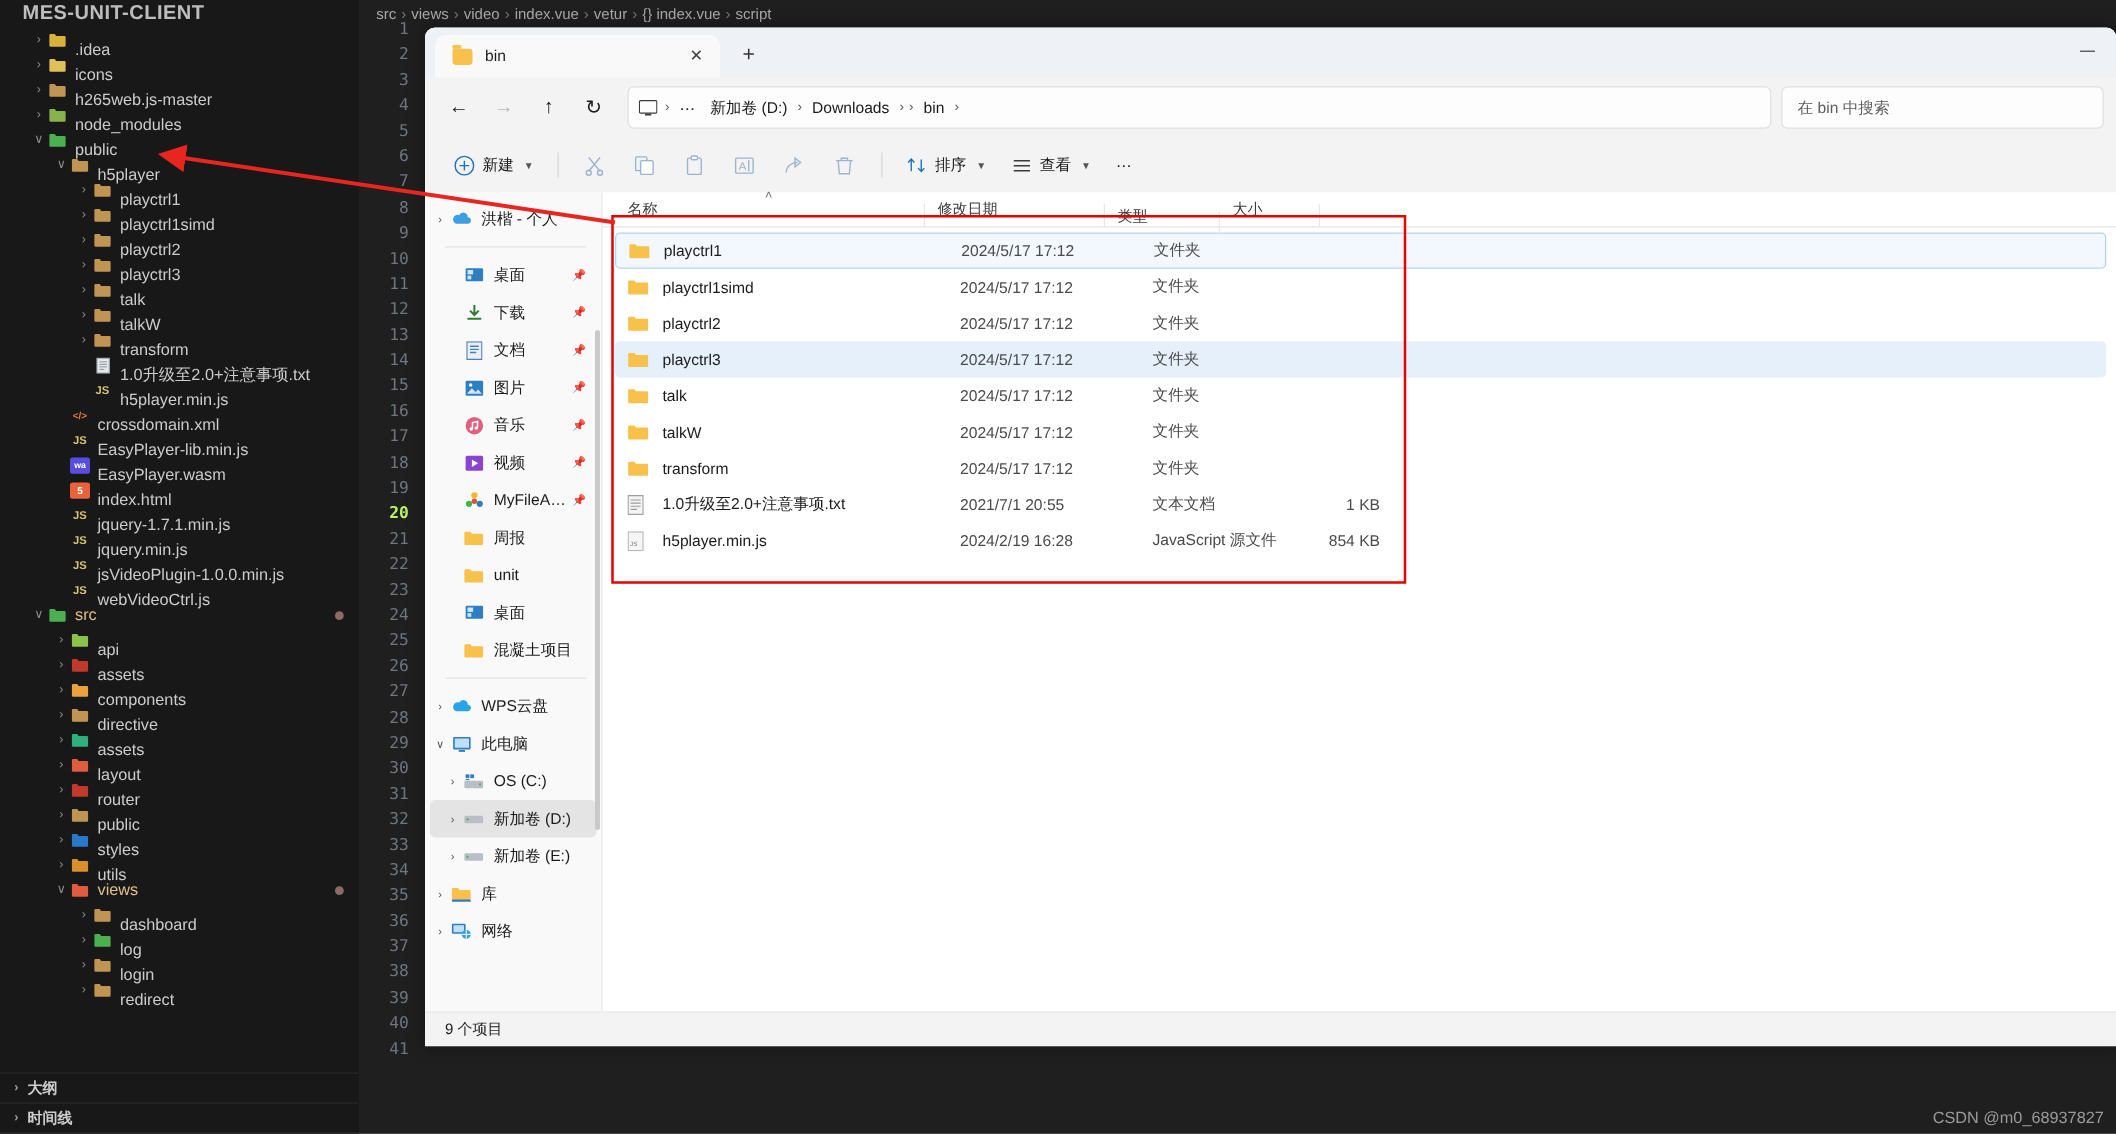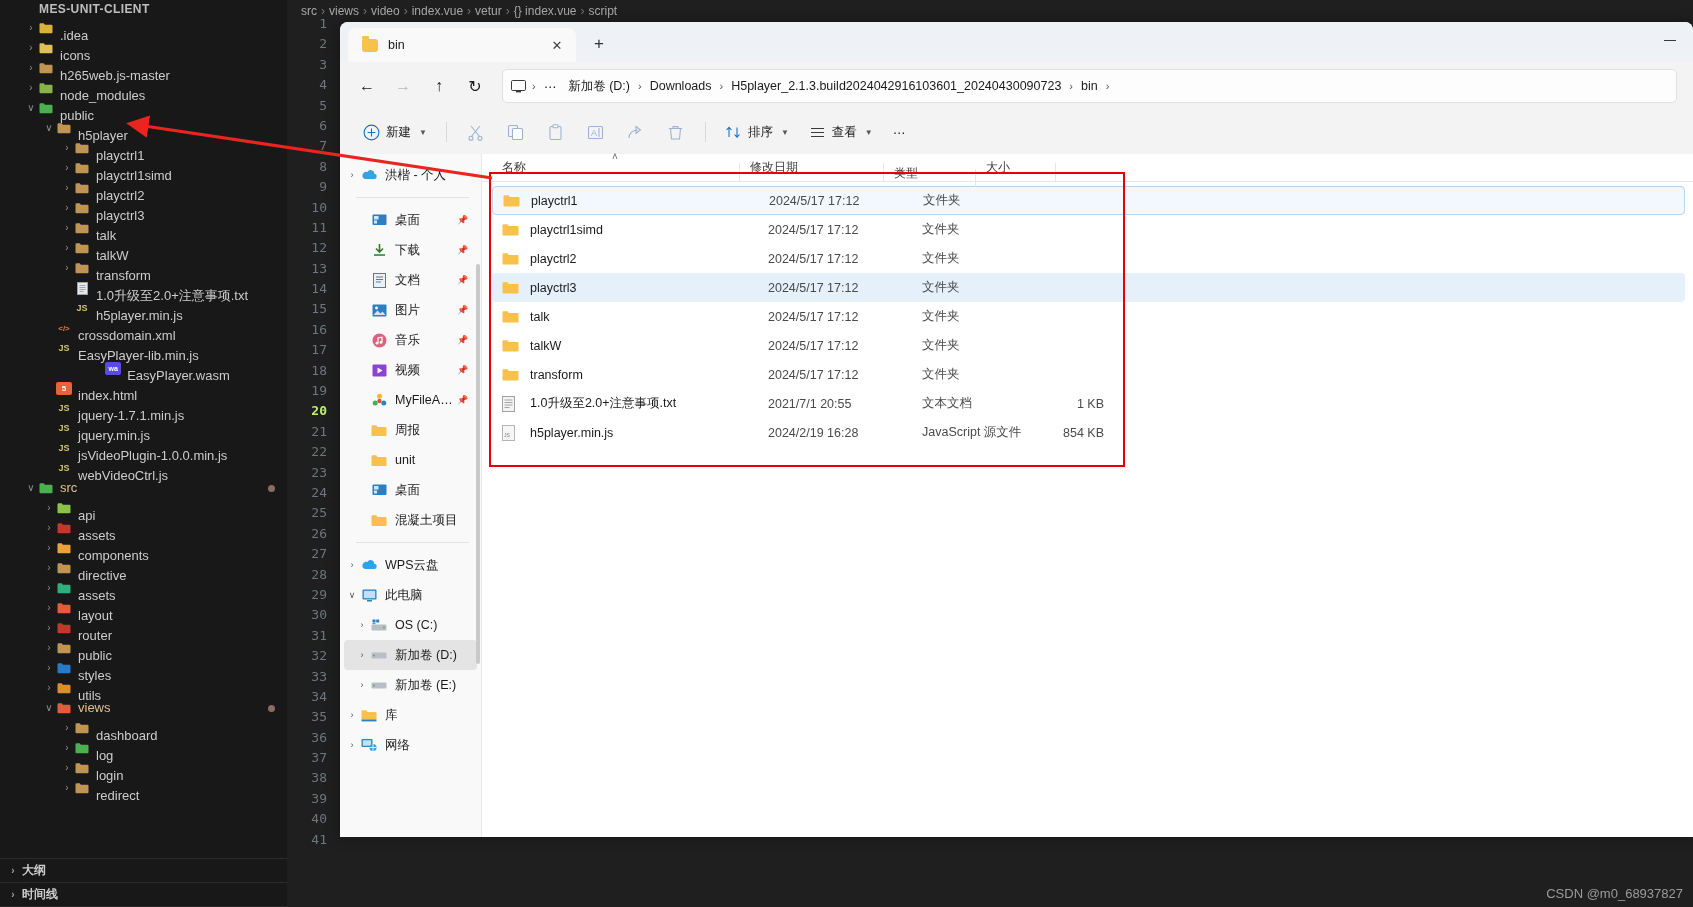--- a/index.html
+++ b/index.html
@@ -19,22 +19,22 @@
   }
   #vs-sidebar {
     width: 287px; height: 907px;
     background: #181818;
     position: relative;
     font-size: 13px;
     color: #cccccc;
     overflow: hidden;
   }
   .tree-header {
-    color: #cccccc; font-size: 12px; font-weight: bold;
-    letter-spacing: .4px; padding: 2px 0 2px 39px;
+    color: #cccccc; font-size: 16px; font-weight: bold;
+    letter-spacing: .4px; padding: 2px 0 2px 18px;
     text-transform: uppercase; opacity: .92;
   }
   .tree-row {
     height: 20px; display: flex; align-items: center;
     padding-right: 8px; white-space: nowrap; position: relative;
   }
   .tree-row .chev {
     width: 14px; min-width: 14px; text-align: center;
     color: #8c8c8c; font-size: 10px; line-height: 1;
     display: inline-block;
@@ -406,21 +406,21 @@
         <div class="tree-row" style="padding-left: 42px;">
           <span class="chev"></span>
           <span class="ic" style="color: rgb(232, 116, 59); font-size: 8px;">&lt;/&gt;</span>
           <span class="lbl lbl-default">crossdomain.xml</span>
         </div>
         <div class="tree-row" style="padding-left: 42px;">
           <span class="chev"></span>
           <span class="ic" style="color: rgb(213, 197, 114); font-size: 9px;">JS</span>
           <span class="lbl lbl-default">EasyPlayer-lib.min.js</span>
         </div>
-        <div class="tree-row" style="padding-left: 42px; justify-content: center;">
+        <div class="tree-row" style="padding-left: 42px;">
           <span class="chev"></span>
           <span class="ic" style="background: rgb(91, 76, 224); color: rgb(255, 255, 255); font-size: 7px; width: 13px; height: 13px;">wa</span>
           <span class="lbl lbl-default">EasyPlayer.wasm</span>
         </div>
         <div class="tree-row" style="padding-left: 42px;">
           <span class="chev"></span>
           <span class="ic" style="background: rgb(232, 98, 60); color: rgb(255, 255, 255); font-size: 8px; width: 12px; height: 13px;">5</span>
           <span class="lbl lbl-default">index.html</span>
         </div>
         <div class="tree-row" style="padding-left: 42px;">
@@ -678,24 +678,26 @@
             <rect x="0.5" y="0.5" width="14" height="10" rx="1.2" fill="none" stroke="#3a3a3a"></rect>
             <rect x="5" y="11" width="5" height="1.4" fill="#3a3a3a"></rect>
           </svg>
       </span>
       <span class="crumbsep">›</span>
       <span class="crumb">⋯</span>
       <span class="crumb">新加卷 (D:)</span>
       <span class="crumbsep">›</span>
       <span class="crumb">Downloads</span>
       <span class="crumbsep">›</span>
-      <span class="crumb">H5player_2.1.3.build2024042916103601_20240430090723</span>
       <span class="crumbsep">›</span>
       <span class="crumb">bin</span>
       <span class="crumbsep">›</span>
+    </div>
+    <div id="searchbox">
+      <span>在 bin 中搜索</span>
     </div>
   </div>
 
   <div id="commandbar">
     <div class="cmdbtn">
       <svg width="17" height="17" viewBox="0 0 17 17">
           <circle cx="8.5" cy="8.5" r="7.4" fill="none" stroke="#1b6fc4" stroke-width="1.1"></circle>
           <path d="M8.5 4.6v7.8M4.6 8.5h7.8" stroke="#1b6fc4" stroke-width="1.1"></path>
         </svg>
       <span>新建</span>
@@ -1102,20 +1104,23 @@
             <span class="fname">h5player.min.js</span>
             <span class="fdate">2024/2/19 16:28</span>
             <span class="ftype">JavaScript 源文件</span>
             <span class="fsize">854 KB</span>
           </div>
         </div>
     </div>
 
   </div>
 
+  <div id="statusbar">
+    <span>9 个项目</span>
+  </div>
 </div>
 
 <div id="redbox"></div>
 <svg id="arrow-svg">
   <defs>
     <marker id="ah" markerWidth="7" markerHeight="7" refX="5.5" refY="3.5" orient="auto">
       <polygon points="0 0, 7 3.5, 0 7" fill="#e8251f"></polygon>
     </marker>
   </defs>
   <line x1="492" y1="178" x2="131" y2="124" stroke="#e8251f" stroke-width="3.2" marker-end="url(#ah)"></line>

